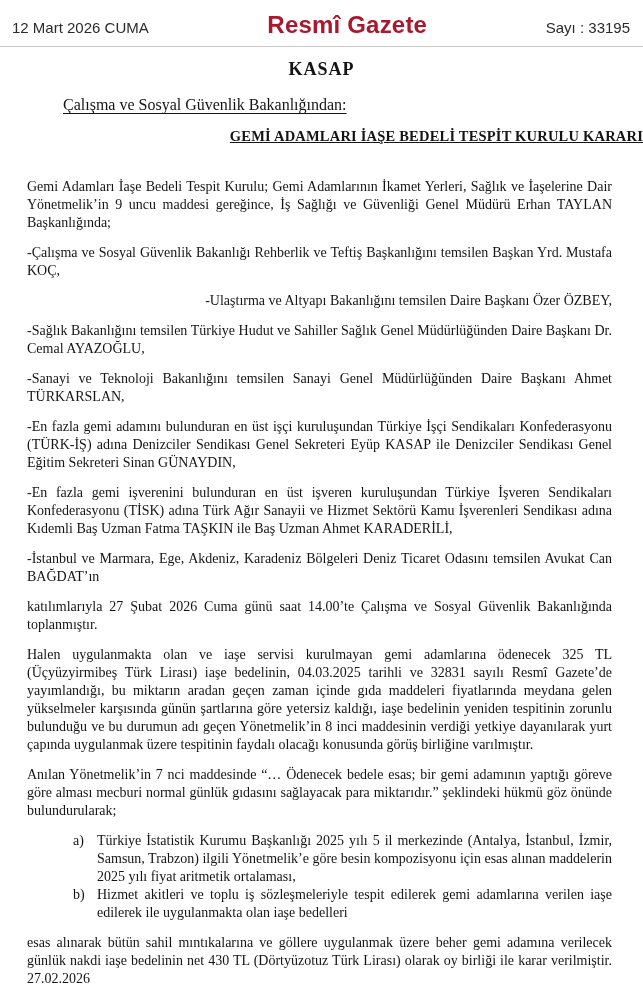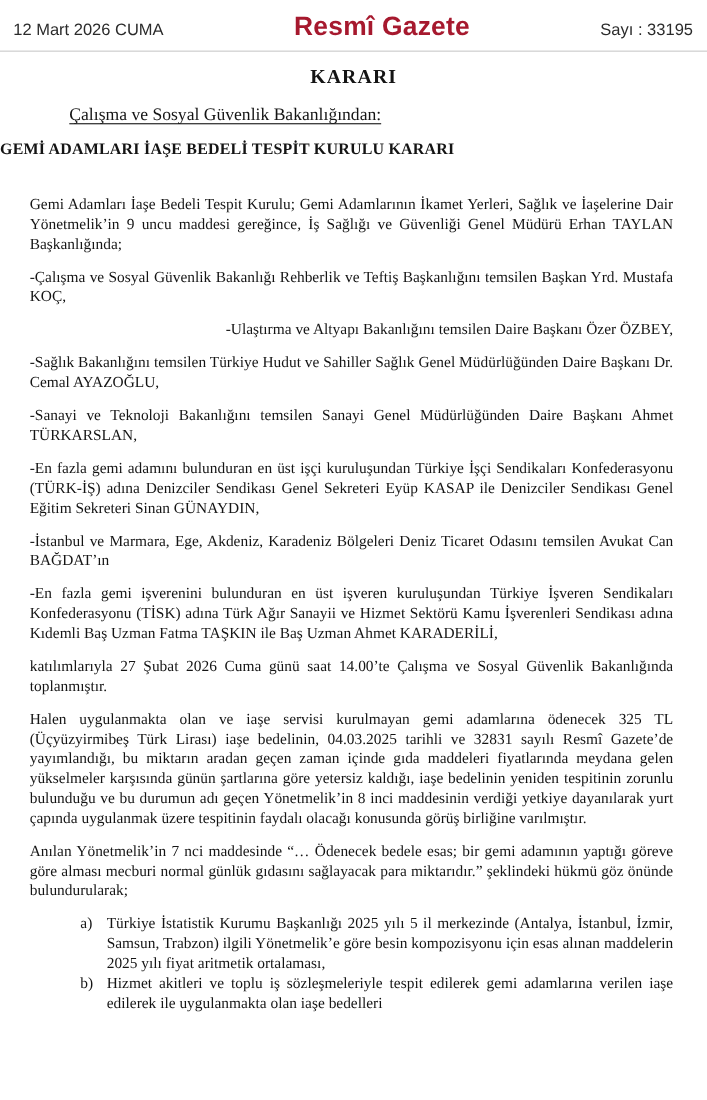--- a/index.html
+++ b/index.html
@@ -39,25 +39,26 @@
     letter-spacing: 1px;
     margin-top: 12px;
   }
   .issuer-line {
     margin: 16px 0 0 63px;
     font-size: 16px;
     text-decoration: underline;
     text-underline-offset: 3px;
   }
   .doc-title {
-    text-align: left;
+    text-align: right;
     font-weight: bold;
     font-size: 14.5px;
     margin-top: 14px;
     letter-spacing: 0.2px;
+    text-decoration: underline;
   }
   .content {
     margin: 33px 31px 0 27px;
     font-size: 14px;
     line-height: 18px;
     text-align: justify;
   }
   .content p { margin: 0 0 12px 0; }
   .content p.single { text-align: right; }
   .basis-list { margin: 0 0 12px 46px; }
@@ -68,42 +69,43 @@
 </head>
 <body>
 
 <header class="gz-header">
   <span class="gz-date">12 Mart 2026 CUMA</span>
   <span class="gz-masthead" style="color: rgb(166, 25, 46);">Resmî Gazete</span>
   <span class="gz-issue">Sayı : 33195</span>
 </header>
 
 <main>
-  <div class="kind-heading">KARARI</div>
+  <div class="kind-heading">KASAP</div>
   <div class="issuer-line">Çalışma ve Sosyal Güvenlik Bakanlığından:</div>
   <div class="doc-title">GEMİ ADAMLARI İAŞE BEDELİ TESPİT KURULU KARARI</div>
 
   <section class="content">
     <p>Gemi Adamları İaşe Bedeli Tespit Kurulu; Gemi Adamlarının İkamet Yerleri, Sağlık ve İaşelerine Dair Yönetmelik’in 9 uncu maddesi gereğince, İş Sağlığı ve Güvenliği Genel Müdürü Erhan TAYLAN Başkanlığında;</p>
     <p>-Çalışma ve Sosyal Güvenlik Bakanlığı Rehberlik ve Teftiş Başkanlığını temsilen Başkan Yrd. Mustafa KOÇ,</p>
     <p class="single">-Ulaştırma ve Altyapı Bakanlığını temsilen Daire Başkanı Özer ÖZBEY,</p>
     <p>-Sağlık Bakanlığını temsilen Türkiye Hudut ve Sahiller Sağlık Genel Müdürlüğünden Daire Başkanı Dr. Cemal AYAZOĞLU,</p>
     <p>-Sanayi ve Teknoloji Bakanlığını temsilen Sanayi Genel Müdürlüğünden Daire Başkanı Ahmet TÜRKARSLAN,</p>
     <p>-En fazla gemi adamını bulunduran en üst işçi kuruluşundan Türkiye İşçi Sendikaları Konfederasyonu (TÜRK-İŞ) adına Denizciler Sendikası Genel Sekreteri Eyüp KASAP ile Denizciler Sendikası Genel Eğitim Sekreteri Sinan GÜNAYDIN,</p>
+    <p>-En fazla gemi işverenini bulunduran en üst işveren kuruluşundan Türkiye İşveren Sendikaları Konfederasyonu (TİSK) adına Türk Ağır Sanayii ve Hizmet Sektörü Kamu İşverenleri Sendikası adına Kıdemli Baş Uzman Fatma TAŞKIN ile Baş Uzman Ahmet KARADERİLİ,</p>
     <p>-İstanbul ve Marmara, Ege, Akdeniz, Karadeniz Bölgeleri Deniz Ticaret Odasını temsilen Avukat Can BAĞDAT’ın</p>
-    <p>-En fazla gemi işverenini bulunduran en üst işveren kuruluşundan Türkiye İşveren Sendikaları Konfederasyonu (TİSK) adına Türk Ağır Sanayii ve Hizmet Sektörü Kamu İşverenleri Sendikası adına Kıdemli Baş Uzman Fatma TAŞKIN ile Baş Uzman Ahmet KARADERİLİ,</p>
     <p>katılımlarıyla 27 Şubat 2026 Cuma günü saat 14.00’te Çalışma ve Sosyal Güvenlik Bakanlığında toplanmıştır.</p>
     <p>Halen uygulanmakta olan ve iaşe servisi kurulmayan gemi adamlarına ödenecek 325 TL (Üçyüzyirmibeş Türk Lirası) iaşe bedelinin, 04.03.2025 tarihli ve 32831 sayılı Resmî Gazete’de yayımlandığı, bu miktarın aradan geçen zaman içinde gıda maddeleri fiyatlarında meydana gelen yükselmeler karşısında günün şartlarına göre yetersiz kaldığı, iaşe bedelinin yeniden tespitinin zorunlu bulunduğu ve bu durumun adı geçen Yönetmelik’in 8 inci maddesinin verdiği yetkiye dayanılarak yurt çapında uygulanmak üzere tespitinin faydalı olacağı konusunda görüş birliğine varılmıştır.</p>
     <p>Anılan Yönetmelik’in 7 nci maddesinde “… Ödenecek bedele esas; bir gemi adamının yaptığı göreve göre alması mecburi normal günlük gıdasını sağlayacak para miktarıdır.” şeklindeki hükmü göz önünde bulundurularak;</p>
 
     <div class="basis-list">
       <div class="basis-item">
         <span class="item-label">a)</span>
         <span class="item-text">Türkiye İstatistik Kurumu Başkanlığı 2025 yılı 5 il merkezinde (Antalya, İstanbul, İzmir, Samsun, Trabzon) ilgili Yönetmelik’e göre besin kompozisyonu için esas alınan maddelerin 2025 yılı fiyat aritmetik ortalaması,</span>
       </div>
       <div class="basis-item">
         <span class="item-label">b)</span>
         <span class="item-text">Hizmet akitleri ve toplu iş sözleşmeleriyle tespit edilerek gemi adamlarına verilen iaşe edilerek ile uygulanmakta olan iaşe bedelleri</span>
       </div>
     </div>
 
+    <p>esas alınarak bütün sahil mıntıkalarına ve göllere uygulanmak üzere beher gemi adamına verilecek günlük nakdi iaşe bedelinin net 430 TL (Dörtyüzotuz Türk Lirası) olarak oy birliği ile karar verilmiştir. 27.02.2026</p>
   </section>
 </main>
 
 </body></html>

